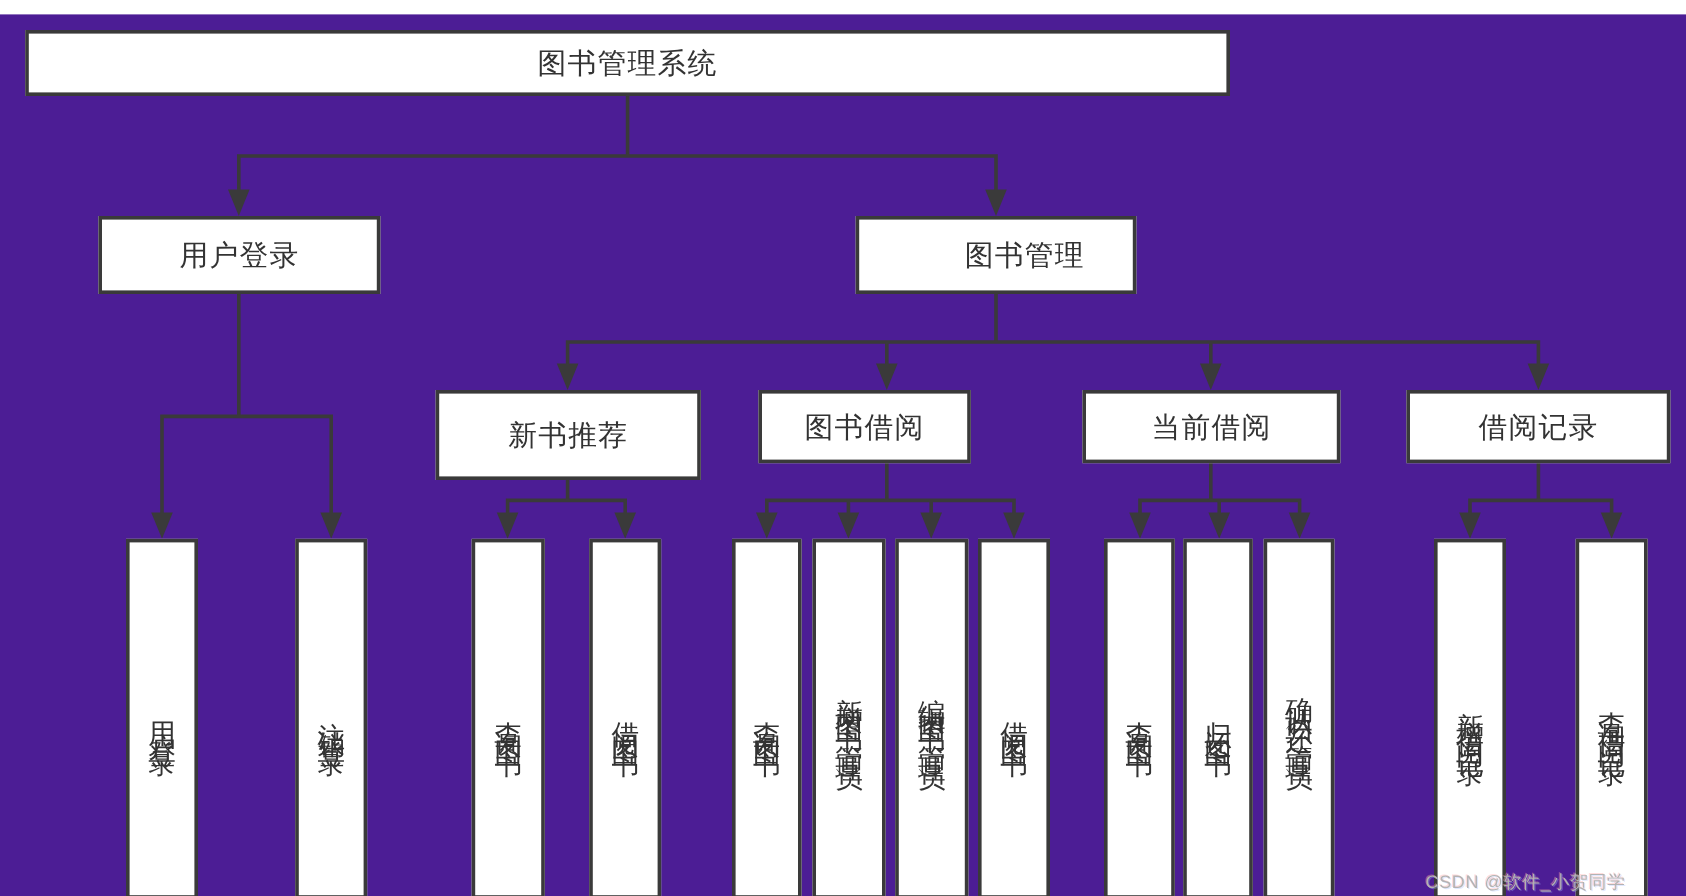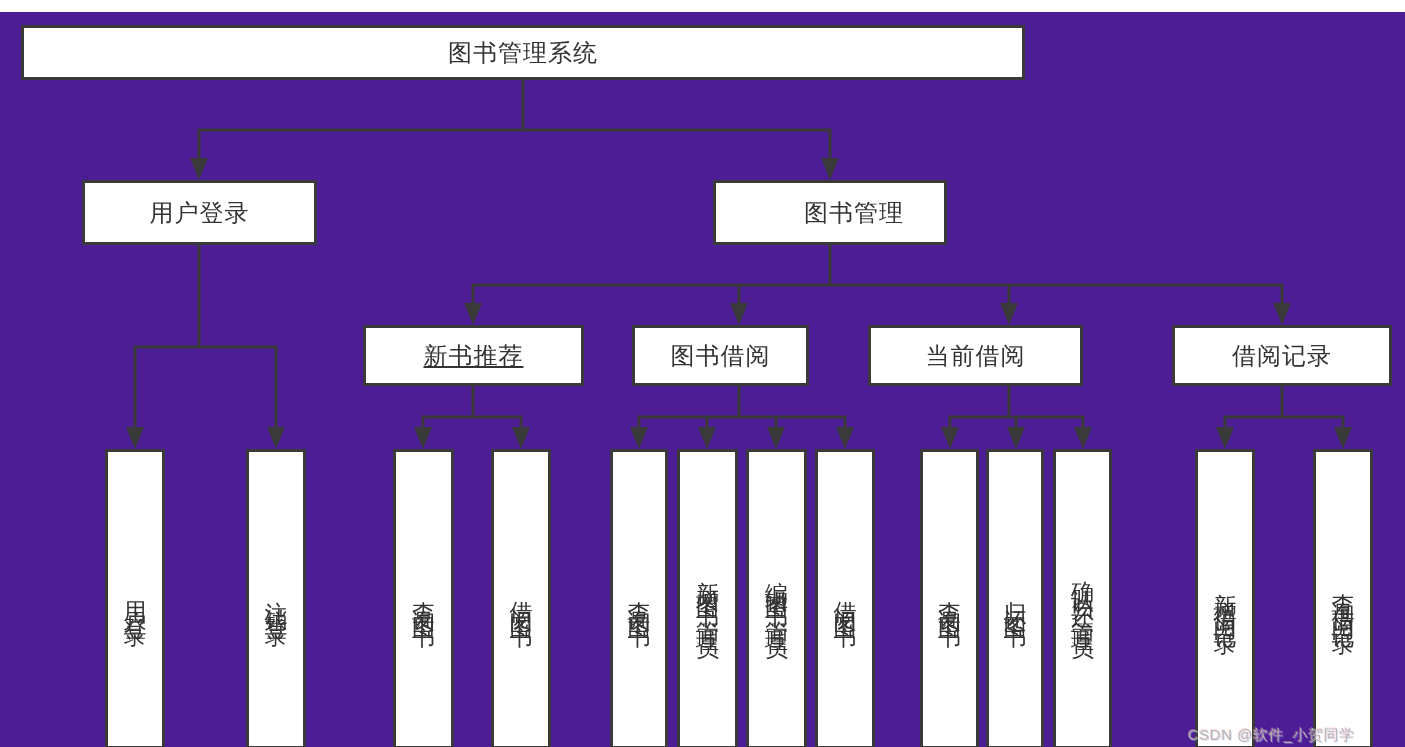--- a/index.html
+++ b/index.html
@@ -16,23 +16,23 @@
   .leaf{top:437px;height:300px;}
   .leaf .lbl{
     writing-mode:vertical-rl;font-size:23px;letter-spacing:8px;line-height:1;white-space:nowrap;
   }
   
   .n-root{left:21px;top:13px;width:1004px;height:55px;}
   
   .n-login{left:82px;top:168px;width:235px;height:65px;}
   .n-mgmt{left:713px;top:168px;width:234px;height:65px;padding-left:48px;}
   
-  .n-newbook{left:363px;top:313px;width:221px;height:61px;text-decoration:underline;}
+  .n-newbook{left:363px;top:313px;width:221px;height:75px;}
   .n-borrow{left:632px;top:313px;width:177px;height:61px;}
-  .n-current{left:868px;top:313px;width:215px;height:61px;}
+  .n-current{left:902px;top:313px;width:215px;height:61px;}
   .n-records{left:1172px;top:313px;width:220px;height:61px;}
   
   .l-a1{left:105px;width:60px;}
   .l-a2{left:246px;width:60px;}
   .l-b1{left:393px;width:61px;}
   .l-b2{left:491px;width:60px;}
   .l-c1{left:610px;width:58px;}
   .l-c2{left:677px;width:61px;}
   .l-c3{left:746px;width:61px;}
   .l-c4{left:815px;width:60px;}

